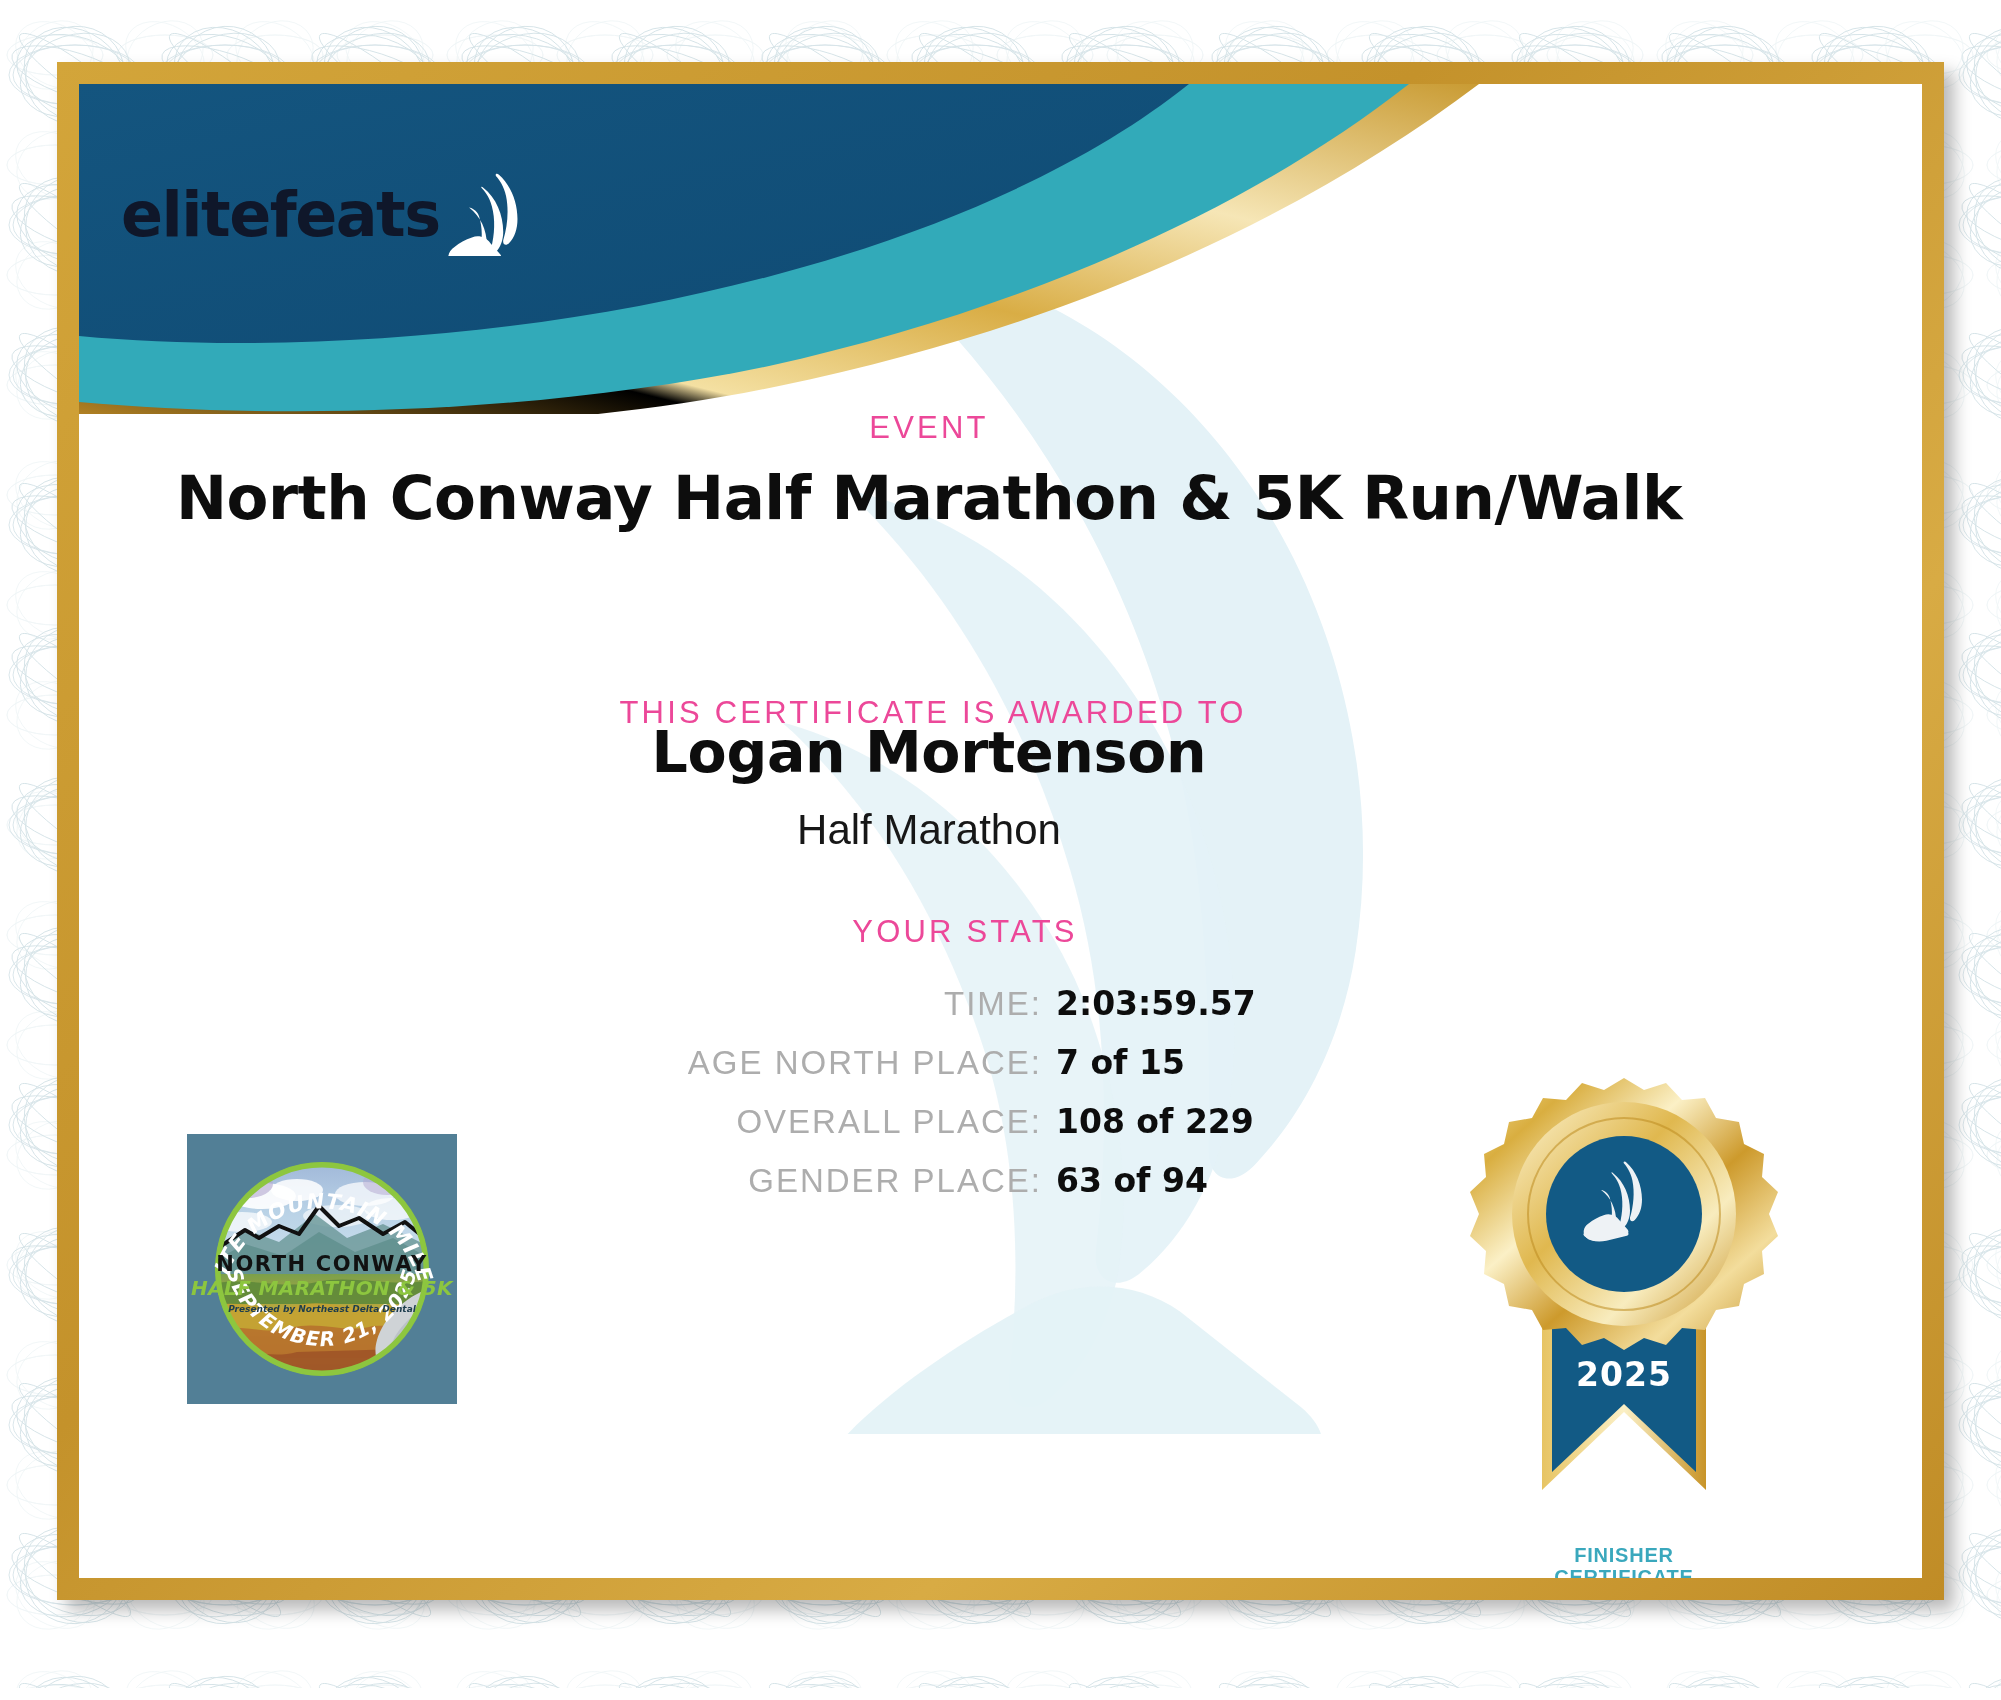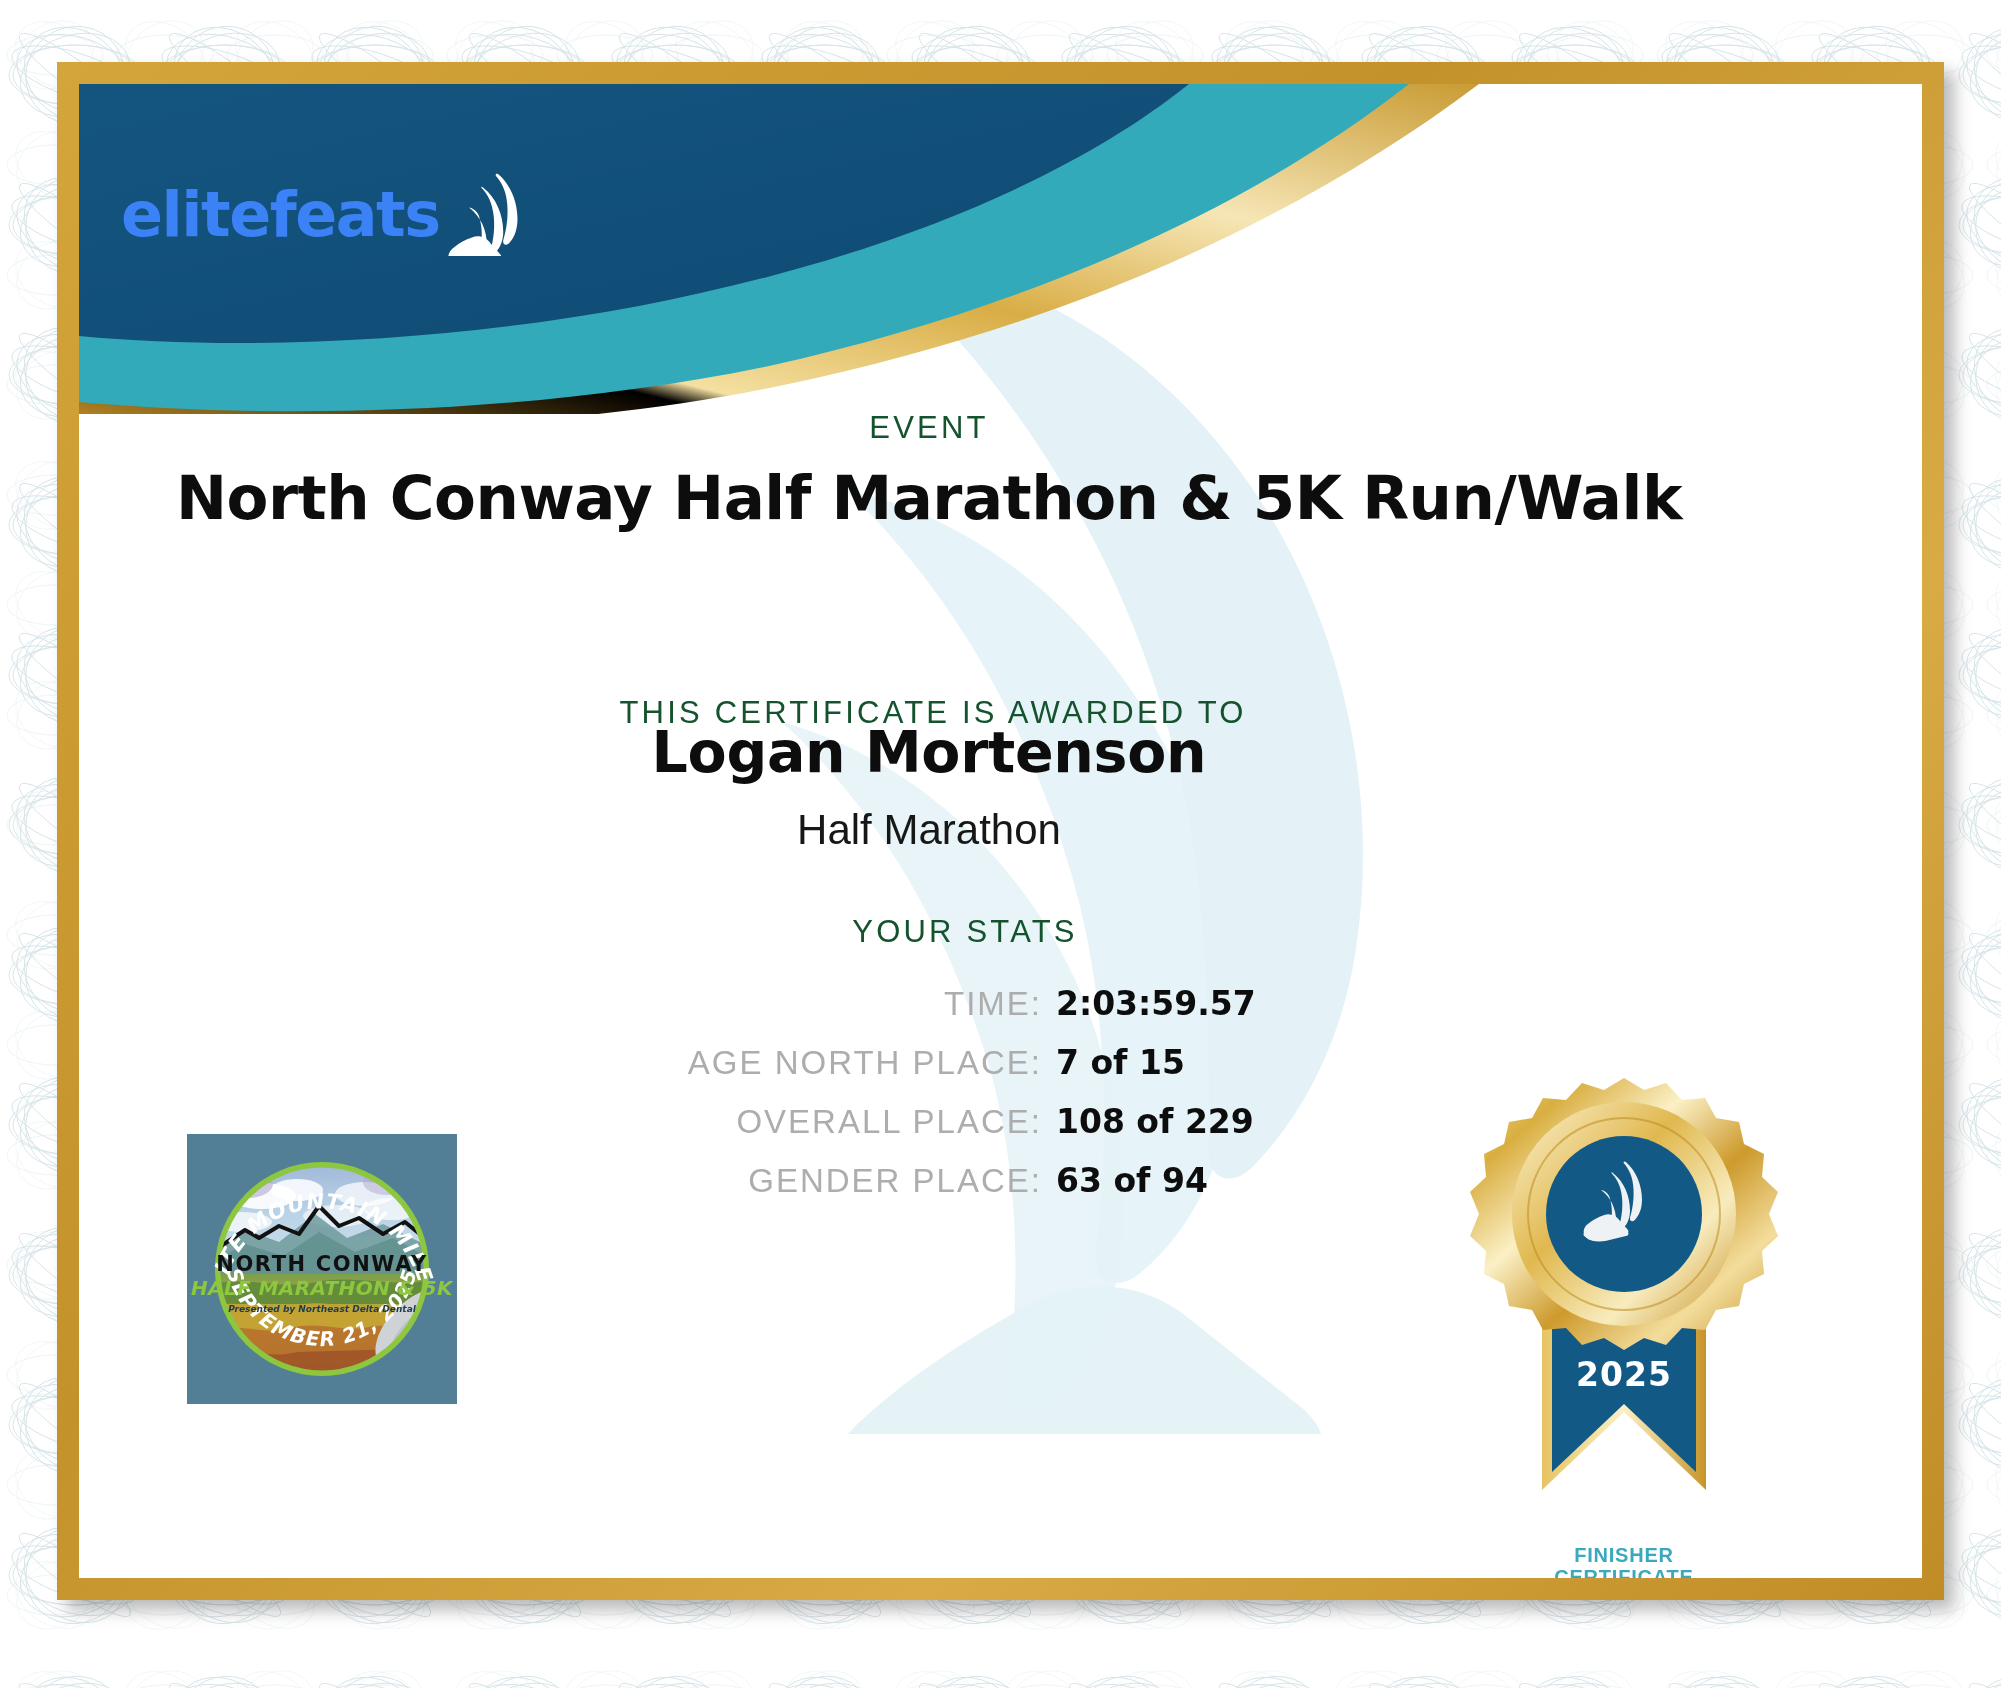--- a/index.html
+++ b/index.html
@@ -51,36 +51,36 @@
     z-index:3;
     overflow:hidden;
   }
   #logo-wordmark {
     position:absolute;
     left:42px; top:88px;
     z-index:5;
     display:flex; align-items:center; gap:6px;
   }
   #logo-text {
-    color:#3b82f6;
+    color:#0f172a;
     font-size:62px;
     font-weight:700;
     letter-spacing:-1.5px;
     font-family:"DejaVu Sans", sans-serif;
   }
 
   
   #cert-body {
     position:absolute;
     left:0; top:330px; width:1843px; height:1164px;
     z-index:4;
   }
 
   .label-caps {
-    color:#14532d;
+    color:#ec4899;
     font-size:31px;
     font-weight:400;
     letter-spacing:3.2px;
     text-align:center;
     font-family:"Liberation Sans", sans-serif;
   }
 
   #event-label { position:absolute; left:0; top:-4px; width:1700px; }
 
   #event-title {

